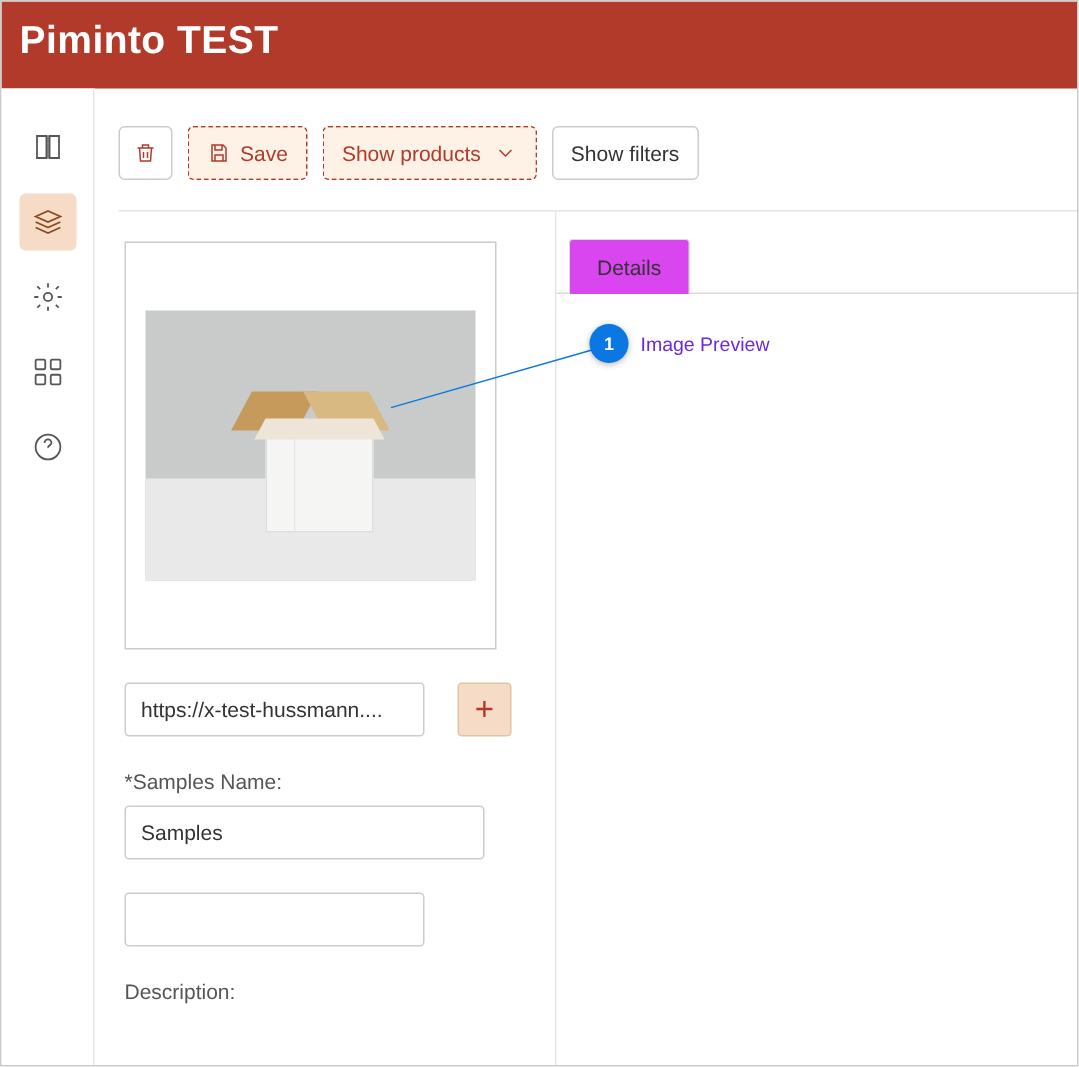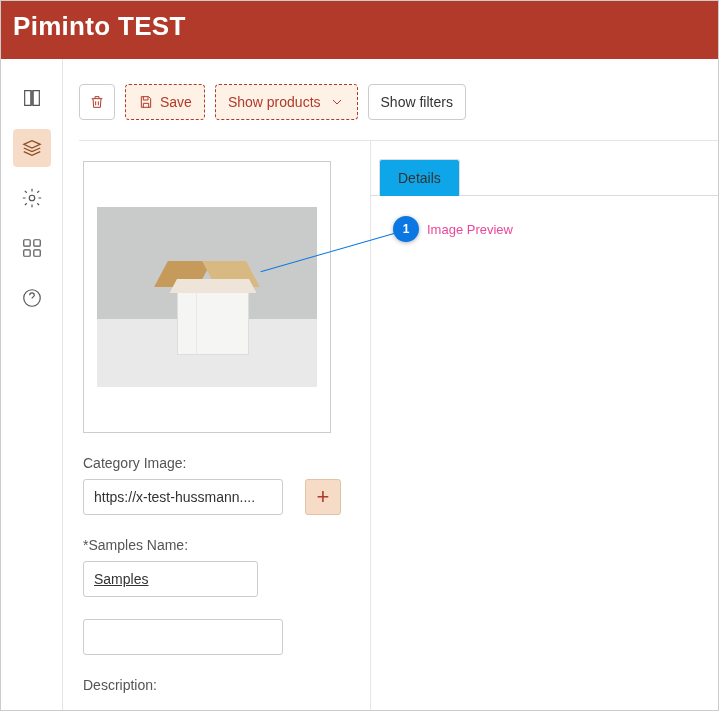--- a/index.html
+++ b/index.html
@@ -183,21 +183,21 @@
     }
     .tabs {
       display: flex;
       border-bottom: 1px solid #dcdcdc;
       padding-left: 8px;
     }
     .tab {
       padding: 10px 18px;
       border: 1px solid #dcdcdc;
       border-bottom: none;
-      background: #0ea5e9;
+      background: #d946ef;
       border-radius: 3px 3px 0 0;
       font-size: 14px;
       margin-bottom: -1px;
       cursor: pointer;
     }
     .annotation-row {
       display: flex;
       align-items: center;
       gap: 8px;
       position: absolute;
@@ -205,21 +205,21 @@
       top: 75px;
     }
     .annotation-badge {
       width: 26px; height: 26px; border-radius: 50%;
       background: #0b77e3;
       color: #fff;
       display: flex; align-items: center; justify-content: center;
       font-size: 12px; font-weight: 600;
       box-shadow: 0 1px 4px rgba(0,0,0,0.3);
     }
-    .annotation-text { font-size: 13px; color: #ec4899; }
+    .annotation-text { font-size: 13px; color: #6d28d9; }
     .annotation-line {
       position: absolute;
       top: 90px;
       left: -116px;
       width: 146px;
       height: 1px;
       border-top: 1.5px solid #0b77e3;
       transform-origin: right center;
       transform: rotate(-16deg);
     }
@@ -299,32 +299,31 @@
         <div class="box-illus">
           <div class="box-floor"></div>
           <div class="flap1"></div>
           <div class="flap2"></div>
           <div class="box-body"></div>
           <div class="flap-front"></div>
         </div>
       </div>
 
       <div class="form-group">
-        <label class="form-label">Category Image:</label>
         <div class="input-row">
           <input class="text-input" style="width: 200px;" type="text" value="https://x-test-hussmann....">
           <div class="add-btn">
             <span>+</span>
           </div>
         </div>
       </div>
 
       <div class="form-group">
         <label class="form-label">*Samples Name:</label>
-        <input class="text-input" style="width: 175px; text-decoration: underline;" type="text" value="Samples">
+        <input class="text-input" style="width: 240px;" type="text" value="Samples">
       </div>
 
       <div class="form-group">
         <input class="text-input" style="width: 200px;" type="text" value="">
       </div>
 
       <div class="form-group">
         <label class="form-label">Description:</label>
       </div>
 

